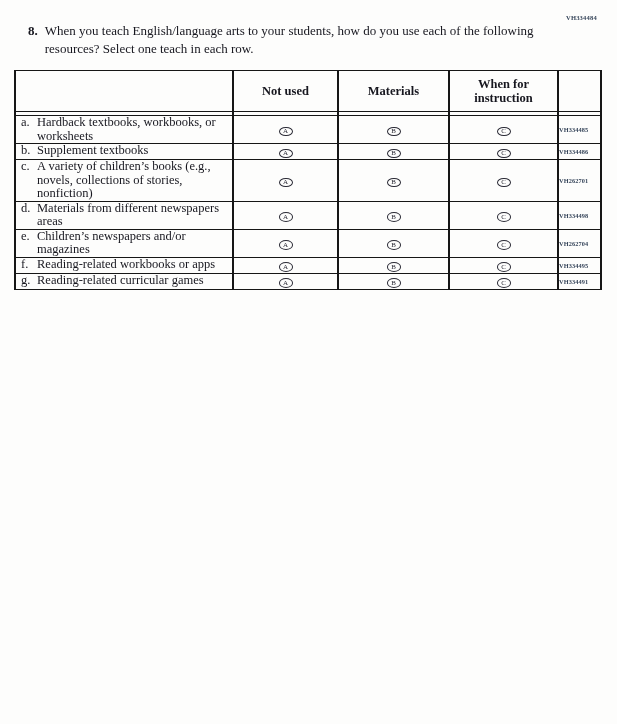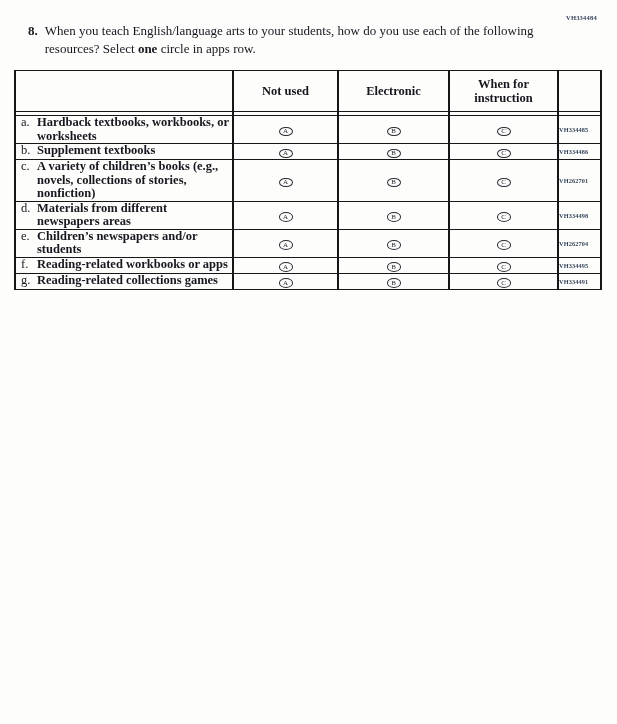--- a/index.html
+++ b/index.html
@@ -26,21 +26,21 @@
     left: 28px;
     top: 22px;
     width: 522px;
     display: flex;
     gap: 7px;
     font-size: 13px;
     line-height: 1.38;
   }
   .qnum { font-weight: bold; flex: none; }
   .qtext { flex: 1; }
-  .qtext b { font-weight: bold; }
+  .qtext b { font-weight: normal; }
 
   table.resources {
     position: absolute;
     left: 14px;
     top: 70px;
     width: 586px;
     border-collapse: collapse;
     table-layout: fixed;
     font-size: 12.5px;
     padding-left: 40px;
@@ -66,21 +66,21 @@
     border-top: none;
     border-bottom: none;
   }
   td.label-cell {
     vertical-align: top;
     line-height: 13.5px;
     padding: 2px 2px 2px 0;
   }
   td.label-cell .cellflex { display: flex; }
   .row-letter { flex: none; width: 21px; padding-left: 5px; box-sizing: border-box; }
-  .row-label { flex: 1; font-weight: bold; }
+  .row-label { flex: 1; }
   td.opt-cell {
     text-align: center;
     vertical-align: middle;
   }
   .oval {
     display: inline-flex;
     align-items: center;
     justify-content: center;
     width: 14px;
     height: 9.5px;
@@ -109,36 +109,36 @@
 </style>
 </head>
 <body>
 
 <div class="page">
 
   <div class="corner-code">VH334484</div>
 
   <div class="question">
     <span class="qnum">8.</span>
-    <div class="qtext"><span>When you teach English/language arts to your students, how do you use each of the following resources? Select </span><b>one</b><span> circle in apps row.</span></div>
+    <div class="qtext"><span>When you teach English/language arts to your students, how do you use each of the following resources? Select </span><b>one</b><span> teach in each row.</span></div>
   </div>
 
   <table class="resources">
     <colgroup>
       <col style="width:218px">
       <col style="width:105px">
       <col style="width:111px">
       <col style="width:109px">
       <col style="width:43px">
     </colgroup>
     <thead>
       <tr class="header-row">
         <th></th>
         <th>Not used</th>
-        <th>Electronic</th>
+        <th>Materials</th>
         <th>When for instruction</th>
         <th></th>
       </tr>
       <tr class="gap-row">
         <td></td>
           <td></td>
           <td></td>
           <td></td>
           <td></td>
       </tr>
@@ -241,21 +241,21 @@
               <i>C</i>
             </span>
     </td>
     <td class="code-cell">VH334498</td>
   </tr>
 
   <tr>
     <td class="label-cell">
       <div class="cellflex">
         <span class="row-letter">e.</span>
-        <span class="row-label">Children’s newspapers and/or students</span>
+        <span class="row-label">Children’s newspapers and/or magazines</span>
       </div>
     </td>
     <td class="opt-cell">
       <span class="oval">
               <i>A</i>
             </span>
     </td>
     <td class="opt-cell">
       <span class="oval">
               <i>B</i>
@@ -291,21 +291,21 @@
               <i>C</i>
             </span>
     </td>
     <td class="code-cell">VH334495</td>
   </tr>
 
   <tr>
     <td class="label-cell">
       <div class="cellflex">
         <span class="row-letter">g.</span>
-        <span class="row-label">Reading-related collections games</span>
+        <span class="row-label">Reading-related curricular games</span>
       </div>
     </td>
     <td class="opt-cell">
       <span class="oval">
               <i>A</i>
             </span>
     </td>
     <td class="opt-cell">
       <span class="oval">
               <i>B</i>

